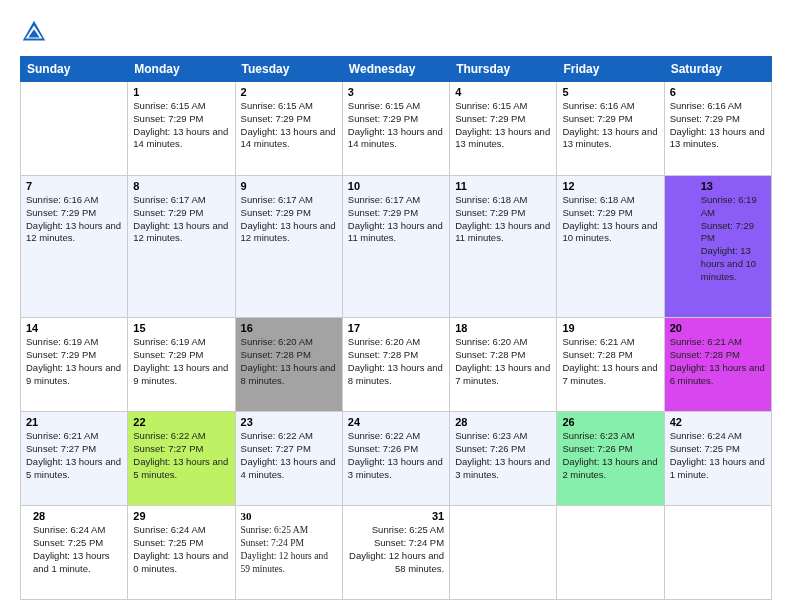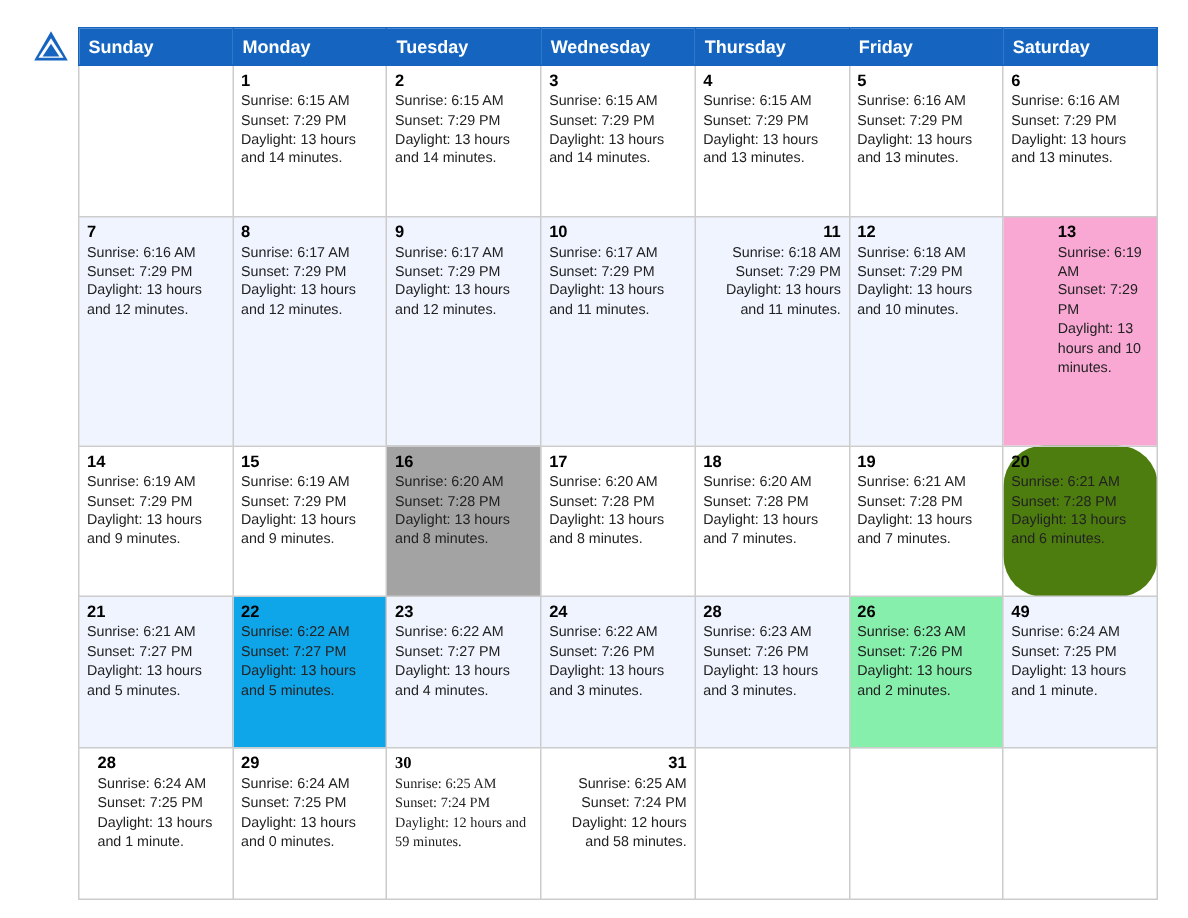--- a/index.html
+++ b/index.html
@@ -8,20 +8,21 @@
       background: #fff;
       width: 792px;
       height: 612px;
       overflow: hidden;
     }
     .page {
       width: 792px;
       height: 612px;
       padding: 18px 20px 12px 20px;
       display: flex;
+      flex-direction: column;
     }
     .header {
       display: flex;
       justify-content: space-between;
       align-items: flex-start;
       margin-bottom: 10px;
     }
     .logo {
       display: flex;
       align-items: center;
@@ -164,29 +165,29 @@
             <div class="day-info">Sunrise: 6:17 AM<br>Sunset: 7:29 PM<br>Daylight: 13 hours and 12 minutes.</div>
           </td>
           <td style="background: rgb(240, 244, 255);">
             <div class="day-num">9</div>
             <div class="day-info">Sunrise: 6:17 AM<br>Sunset: 7:29 PM<br>Daylight: 13 hours and 12 minutes.</div>
           </td>
           <td style="background: rgb(240, 244, 255);">
             <div class="day-num">10</div>
             <div class="day-info">Sunrise: 6:17 AM<br>Sunset: 7:29 PM<br>Daylight: 13 hours and 11 minutes.</div>
           </td>
-          <td style="background: rgb(240, 244, 255); text-align: right;">
+          <td style="background: rgb(240, 244, 255);">
             <div class="day-num">11</div>
             <div class="day-info">Sunrise: 6:18 AM<br>Sunset: 7:29 PM<br>Daylight: 13 hours and 11 minutes.</div>
           </td>
           <td style="background: rgb(240, 244, 255); margin-left: 32px;">
             <div class="day-num">12</div>
             <div class="day-info">Sunrise: 6:18 AM<br>Sunset: 7:29 PM<br>Daylight: 13 hours and 10 minutes.</div>
           </td>
-          <td style="background: #f9a8d4; padding-left: 36px;">
+          <td style="background: #8b5cf6; padding-left: 36px;">
             <div class="day-num">13</div>
             <div class="day-info">Sunrise: 6:19 AM<br>Sunset: 7:29 PM<br>Daylight: 13 hours and 10 minutes.</div>
           </td>
         </tr>
         <tr>
           <td style="background: rgb(255, 255, 255);">
             <div class="day-num">14</div>
             <div class="day-info">Sunrise: 6:19 AM<br>Sunset: 7:29 PM<br>Daylight: 13 hours and 9 minutes.</div>
           </td>
           <td style="background: rgb(255, 255, 255);">
@@ -202,52 +203,52 @@
             <div class="day-info">Sunrise: 6:20 AM<br>Sunset: 7:28 PM<br>Daylight: 13 hours and 8 minutes.</div>
           </td>
           <td style="background: rgb(255, 255, 255);">
             <div class="day-num">18</div>
             <div class="day-info">Sunrise: 6:20 AM<br>Sunset: 7:28 PM<br>Daylight: 13 hours and 7 minutes.</div>
           </td>
           <td style="background: rgb(255, 255, 255);">
             <div class="day-num">19</div>
             <div class="day-info">Sunrise: 6:21 AM<br>Sunset: 7:28 PM<br>Daylight: 13 hours and 7 minutes.</div>
           </td>
-          <td style="background: #4d7c0f; border-radius: 27px;">
+          <td style="background: #d946ef;">
             <div class="day-num">20</div>
             <div class="day-info">Sunrise: 6:21 AM<br>Sunset: 7:28 PM<br>Daylight: 13 hours and 6 minutes.</div>
           </td>
         </tr>
         <tr>
           <td style="background: rgb(240, 244, 255);">
             <div class="day-num">21</div>
             <div class="day-info">Sunrise: 6:21 AM<br>Sunset: 7:27 PM<br>Daylight: 13 hours and 5 minutes.</div>
           </td>
-          <td style="background: #0ea5e9;">
+          <td style="background: #bef264;">
             <div class="day-num">22</div>
             <div class="day-info">Sunrise: 6:22 AM<br>Sunset: 7:27 PM<br>Daylight: 13 hours and 5 minutes.</div>
           </td>
           <td style="background: rgb(240, 244, 255);">
             <div class="day-num">23</div>
             <div class="day-info">Sunrise: 6:22 AM<br>Sunset: 7:27 PM<br>Daylight: 13 hours and 4 minutes.</div>
           </td>
           <td style="background: rgb(240, 244, 255);">
             <div class="day-num">24</div>
             <div class="day-info">Sunrise: 6:22 AM<br>Sunset: 7:26 PM<br>Daylight: 13 hours and 3 minutes.</div>
           </td>
           <td style="background: rgb(240, 244, 255);">
             <div class="day-num">28</div>
             <div class="day-info">Sunrise: 6:23 AM<br>Sunset: 7:26 PM<br>Daylight: 13 hours and 3 minutes.</div>
           </td>
           <td style="background: #86efac;">
             <div class="day-num">26</div>
             <div class="day-info">Sunrise: 6:23 AM<br>Sunset: 7:26 PM<br>Daylight: 13 hours and 2 minutes.</div>
           </td>
           <td style="background: rgb(240, 244, 255);">
-            <div class="day-num">49</div>
+            <div class="day-num">42</div>
             <div class="day-info">Sunrise: 6:24 AM<br>Sunset: 7:25 PM<br>Daylight: 13 hours and 1 minute.</div>
           </td>
         </tr>
         <tr>
           <td style="background: rgb(255, 255, 255); padding-left: 12px;">
             <div class="day-num">28</div>
             <div class="day-info">Sunrise: 6:24 AM<br>Sunset: 7:25 PM<br>Daylight: 13 hours and 1 minute.</div>
           </td>
           <td style="background: rgb(255, 255, 255);">
             <div class="day-num">29</div>

